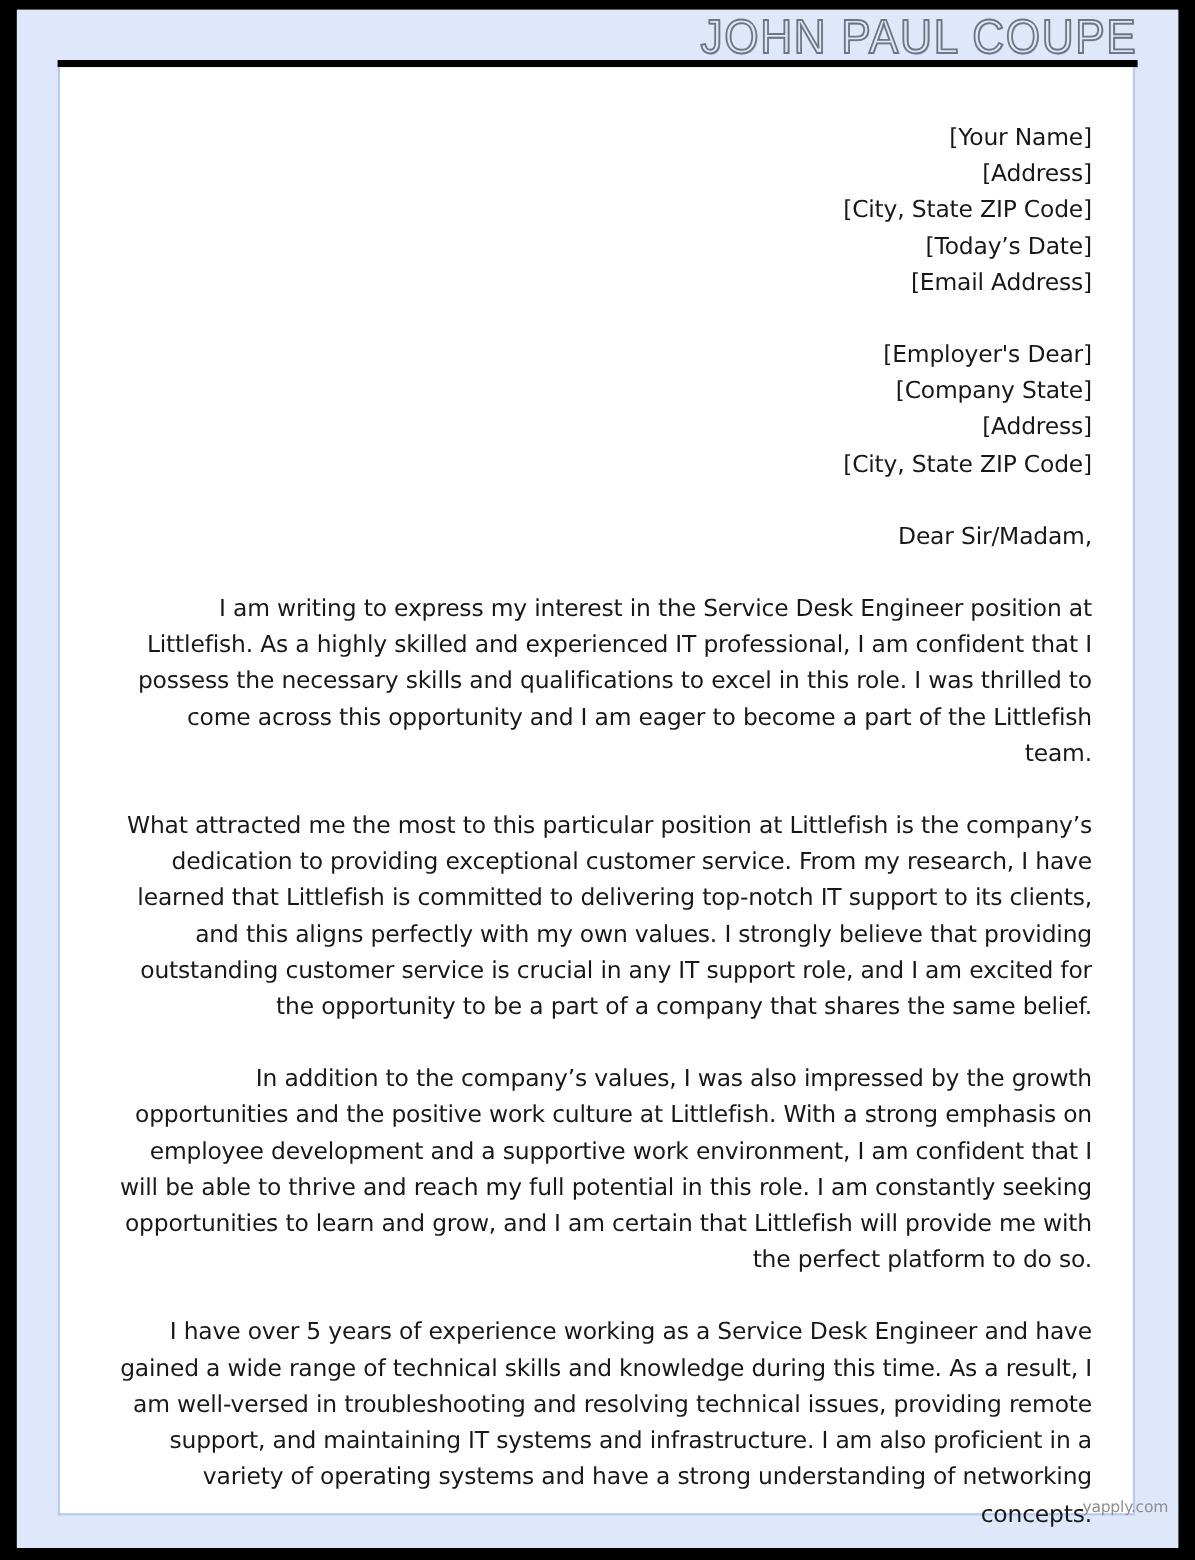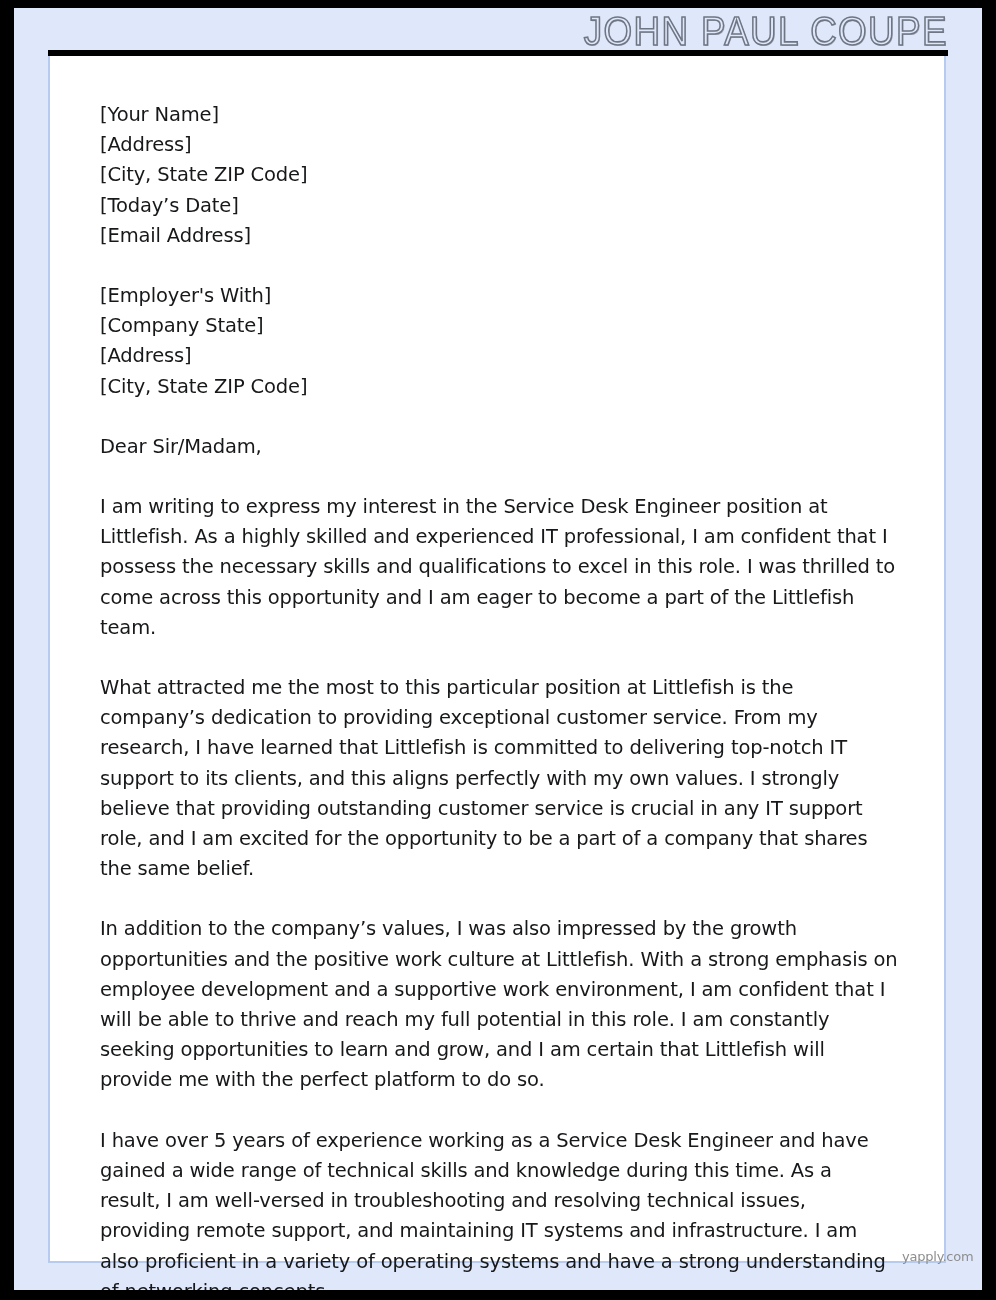--- a/index.html
+++ b/index.html
@@ -88,22 +88,22 @@
     font-family: "DejaVu Sans", sans-serif;
     font-size: 19.5px;
     line-height: 30.2px;
     color: #17181a;
     letter-spacing: -0.15px;
   }
   .block {
     margin: 0 0 30px 0;
   }
   .block:last-child { margin-bottom: 0; }
-  .addr-line { display: block; white-space: nowrap; }
-  .para { margin: 0 12px 30px 0; text-align: left; }
+  .addr-line { display: block; white-space: nowrap; text-align: right; }
+  .para { margin: 0 0 30px 0; text-align: right; }
 
   
   .watermark {
     position: absolute;
     left: 888px;
     top: 1241px;
     font-family: "DejaVu Sans", sans-serif;
     font-size: 13px;
     line-height: 16px;
     color: #8e8e90;
@@ -128,21 +128,21 @@
 
     <div class="block">
       <span class="addr-line">[Your Name]</span>
       <span class="addr-line">[Address]</span>
       <span class="addr-line">[City, State ZIP Code]</span>
       <span class="addr-line">[Today’s Date]</span>
       <span class="addr-line">[Email Address]</span>
     </div>
 
     <div class="block">
-      <span class="addr-line">[Employer's With]</span>
+      <span class="addr-line">[Employer's Dear]</span>
       <span class="addr-line">[Company State]</span>
       <span class="addr-line">[Address]</span>
       <span class="addr-line">[City, State ZIP Code]</span>
     </div>
 
     <p class="para">Dear Sir/Madam,</p>
 
     <p class="para">I am writing to express my interest in the Service Desk Engineer position at Littlefish. As a highly skilled and experienced IT professional, I am confident that I possess the necessary skills and qualifications to excel in this role. I was thrilled to come across this opportunity and I am eager to become a part of the Littlefish team.</p>
     <p class="para">What attracted me the most to this particular position at Littlefish is the company’s dedication to providing exceptional customer service. From my research, I have learned that Littlefish is committed to delivering top-notch IT support to its clients, and this aligns perfectly with my own values. I strongly believe that providing outstanding customer service is crucial in any IT support role, and I am excited for the opportunity to be a part of a company that shares the same belief.</p>
     <p class="para">In addition to the company’s values, I was also impressed by the growth opportunities and the positive work culture at Littlefish. With a strong emphasis on employee development and a supportive work environment, I am confident that I will be able to thrive and reach my full potential in this role. I am constantly seeking opportunities to learn and grow, and I am certain that Littlefish will provide me with the perfect platform to do so.</p>

